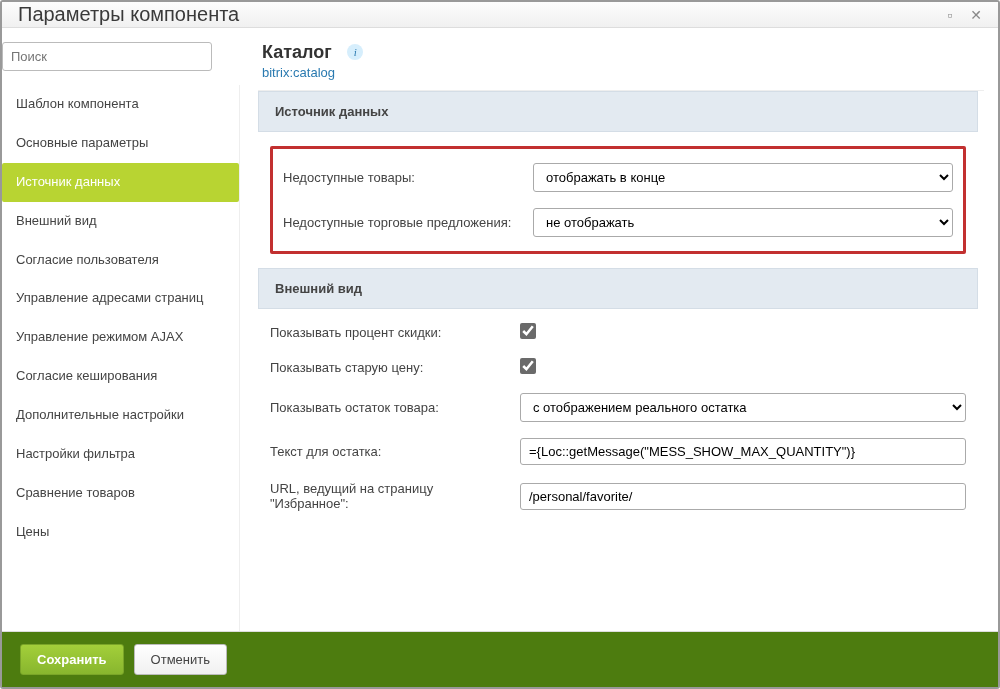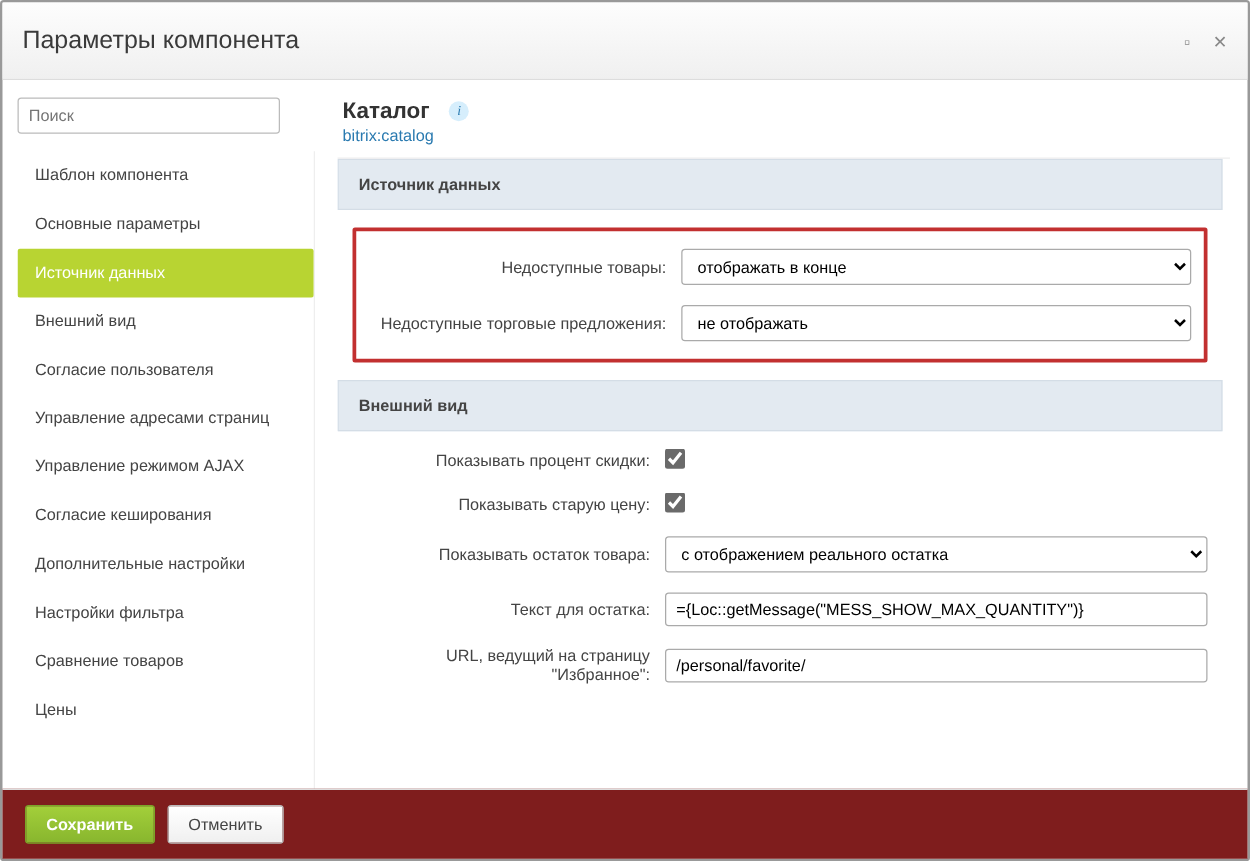--- a/index.html
+++ b/index.html
@@ -1,22 +1,22 @@
 <!DOCTYPE html>
 <html><head>
 <meta charset="utf-8">
 <style>
 * { box-sizing: border-box; margin: 0; padding: 0; }
 body { font-family: Arial, Helvetica, sans-serif; font-size: 13px; background: #fff; color: #333; }
 .dialog { width: 1000px; height: 689px; border: 2px solid #999; border-radius: 3px; display: flex; flex-direction: column; background: #fff; }
-.titlebar { display: flex; align-items: center; justify-content: space-between; padding: 19px 16px; border-bottom: 1px solid #ddd; background: linear-gradient(#fdfdfd,#f0f0f0); text-align: center; }
+.titlebar { display: flex; align-items: center; justify-content: space-between; padding: 1px 16px; border-bottom: 1px solid #ddd; background: linear-gradient(#fdfdfd,#f0f0f0); text-align: center; }
 .titlebar h1 { font-size: 20px; font-weight: normal; color: #3a3a3a; }
 .titlebar-icons { display: flex; gap: 18px; }
 .titlebar-icons span { color: #888; cursor: pointer; font-size: 14px; }
-.body { flex: 1; display: flex; padding: 14px 14px 0 12px; gap: 18px; min-height: 0; }
+.body { flex: 1; display: flex; padding: 14px 14px 0 0; gap: 18px; min-height: 0; }
 .sidebar { width: 238px; display: flex; flex-direction: column; }
 .search-wrap { margin-bottom: 14px; }
 .search-input { width: 210px; padding: 6px 8px; border: 1px solid #bbb; border-radius: 3px; font-size: 13px; }
 .sidebar-list-wrap { flex: 1; display: flex; min-height: 0; }
 .sidebar-list { flex: 1; overflow-y: auto; border-right: 1px solid #eee; }
 .sidebar-list::-webkit-scrollbar { width: 10px; }
 .sidebar-list::-webkit-scrollbar-track { background: #f0f0f0; border-radius: 5px; }
 .sidebar-list::-webkit-scrollbar-thumb { background: #c7c7c7; border-radius: 5px; }
 .nav-item { padding: 11px 14px; cursor: pointer; color: #444; line-height: 1.3; }
 .nav-item.active { background: #b8d432; color: #fff; border-radius: 2px; }
@@ -28,25 +28,25 @@
 .main-content-wrap { flex: 1; display: flex; min-height: 0; border-top: 1px solid #eee; }
 .main-content { flex: 1; overflow-y: auto; padding-right: 6px; }
 .main-content::-webkit-scrollbar { width: 10px; }
 .main-content::-webkit-scrollbar-track { background: #f0f0f0; border-radius: 5px; }
 .main-content::-webkit-scrollbar-thumb { background: #c7c7c7; border-radius: 5px; }
 .section-head { background: #e3eaf1; padding: 12px 16px; font-weight: bold; color: #444; border: 1px solid #d4dde6; }
 .section-body { padding: 14px 12px; }
 .highlight-box { border: 3px solid #c23030; border-radius: 2px; padding: 14px 10px; }
 .form-row { display: flex; align-items: center; margin-bottom: 16px; }
 .form-row:last-child { margin-bottom: 0; }
-.form-label { width: 250px; text-align: right; padding-right: 12px; color: #444; }
+.form-label { width: 250px; padding-right: 12px; color: #444; }
 .form-control { flex: 1; }
 .form-control select, .form-control input[type=text] { width: 100%; padding: 5px 8px; border: 1px solid #aaa; border-radius: 3px; font-size: 13px; background: #fff; }
 .form-control input[type=checkbox] { width: 16px; height: 16px; accent-color: #6a6a6a; }
-.buttonbar { border-top: 1px solid #ddd; padding: 12px 18px; display: flex; gap: 10px; background: #7f1d1d; }
+.buttonbar { border-top: 1px solid #ddd; padding: 12px 18px; display: flex; gap: 10px; background: #4d7c0f; }
 .btn { padding: 7px 16px; border-radius: 3px; font-size: 13px; cursor: pointer; border: 1px solid #bbb; background: linear-gradient(#fff,#f0f0f0); color: #444; }
 .btn-primary { background: linear-gradient(#a3cf3a,#88b62e); border-color: #7aa528; color: #fff; font-weight: bold; }
 </style>
 </head>
 <body>
 
 <div class="dialog">
 
   <div class="titlebar">
     <h1>Параметры компонента</h1>

